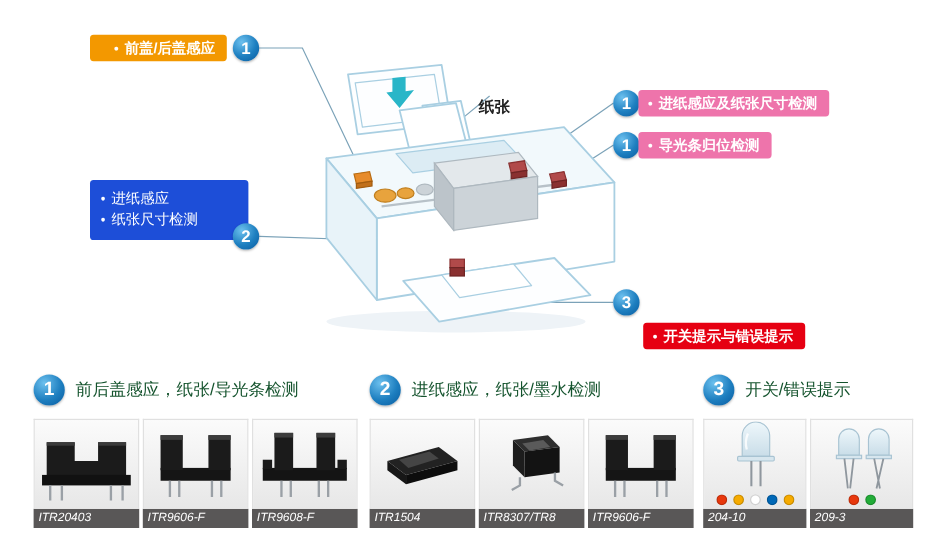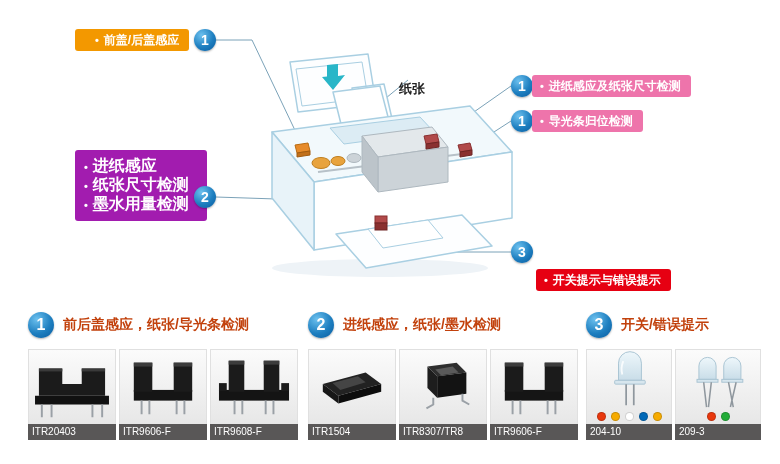--- a/index.html
+++ b/index.html
@@ -25,44 +25,44 @@
     background:radial-gradient(circle at 34% 28%, #6cc0ee, #1e7fc0 55%, #085a9e);
     color:#fff; font-size:14px; font-weight:bold;
     display:flex; align-items:center; justify-content:center;
     box-shadow:0 1px 2px rgba(0,0,0,.3);
   }
 
   .paper-label { position:absolute; font-size:13px; font-weight:bold; color:#222; }
 
   .info-box {
     position:absolute; left:75px; top:150px; width:114px;
-    background:#a21caf; color:#fff; border-radius:3px;
-    padding:7px 9px; font-size:16px; font-weight:bold;
+    background:#1d4ed8; color:#fff; border-radius:3px;
+    padding:7px 9px; font-size:12px; font-weight:normal;
   }
   .info-box .line { line-height:17px; white-space:nowrap; }
   .info-box .line::before { content:"•"; margin-right:5px; font-size:11px; }
 
   
   .products { position:absolute; left:0; top:300px; width:780px; height:164px; }
   .group { position:absolute; top:12px; }
   .g1 { left:28px; }
   .g2 { left:308px; }
   .g3 { left:586px; }
   .group-header { display:flex; align-items:center; gap:9px; margin-bottom:11px; height:26px; }
   .gbadge {
     width:26px; height:26px; border-radius:50%;
     background:radial-gradient(circle at 34% 28%, #6cc0ee, #1e7fc0 55%, #085a9e);
     color:#fff; font-size:16px; font-weight:bold;
     display:flex; align-items:center; justify-content:center;
     box-shadow:0 1px 2px rgba(0,0,0,.3); flex:0 0 auto;
   }
-  .gtitle { color:#c2410c; font-size:14px; font-weight:bold; white-space:nowrap; }
+  .gtitle { color:#14532d; font-size:14px; font-weight:normal; white-space:nowrap; }
 
   .row { display:flex; gap:3px; }
-  .cell { width:88px; }
+  .cell { width:88px;font-style:italic; }
   .g3 .cell { width:86px;border-radius:12px; }
   .photo {
     height:74px; position:relative;
     background:linear-gradient(180deg,#fbfbfb,#e7e7e7);
     border:1px solid #e0e0e0; border-bottom:none;
     display:flex; align-items:center; justify-content:center;
   }
   .caption {
     height:16px; line-height:16px; background:#595757; color:#fff;
     font-size:10px; padding-left:4px; white-space:nowrap; overflow:hidden;
@@ -147,21 +147,20 @@
 
     <div class="badge" style="left:511px; top:75px;">1</div>
     <div class="callout c-pink" style="left:532px; top:75px;">进纸感应及纸张尺寸检测</div>
 
     <div class="badge" style="left:511px; top:110px;">1</div>
     <div class="callout c-pink" style="left:532px; top:110px;">导光条归位检测</div>
 
     <div class="info-box">
       <div class="line">进纸感应</div>
       <div class="line">纸张尺寸检测</div>
-      <div class="line">墨水用量检测</div>
     </div>
     <div class="badge" style="left:194px; top:186px;">2</div>
 
     <div class="badge" style="left:511px; top:241px;">3</div>
     <div class="callout c-red" style="left:536px; top:241px;margin-top:28px;">开关提示与错误提示</div>
   </div>
 
   <div class="products">
 
     <div class="group g1">

